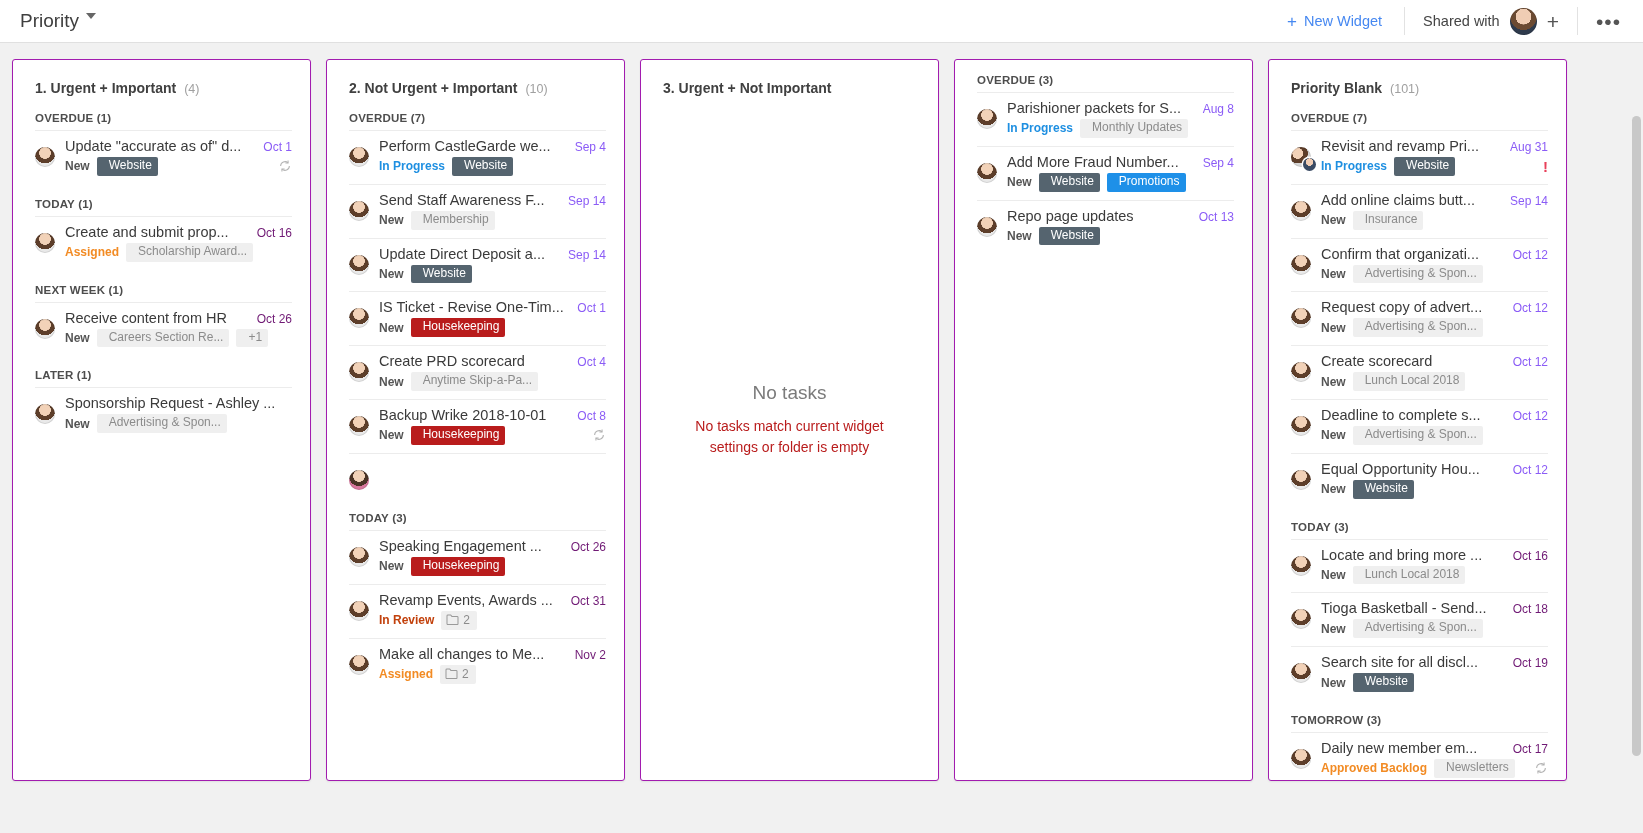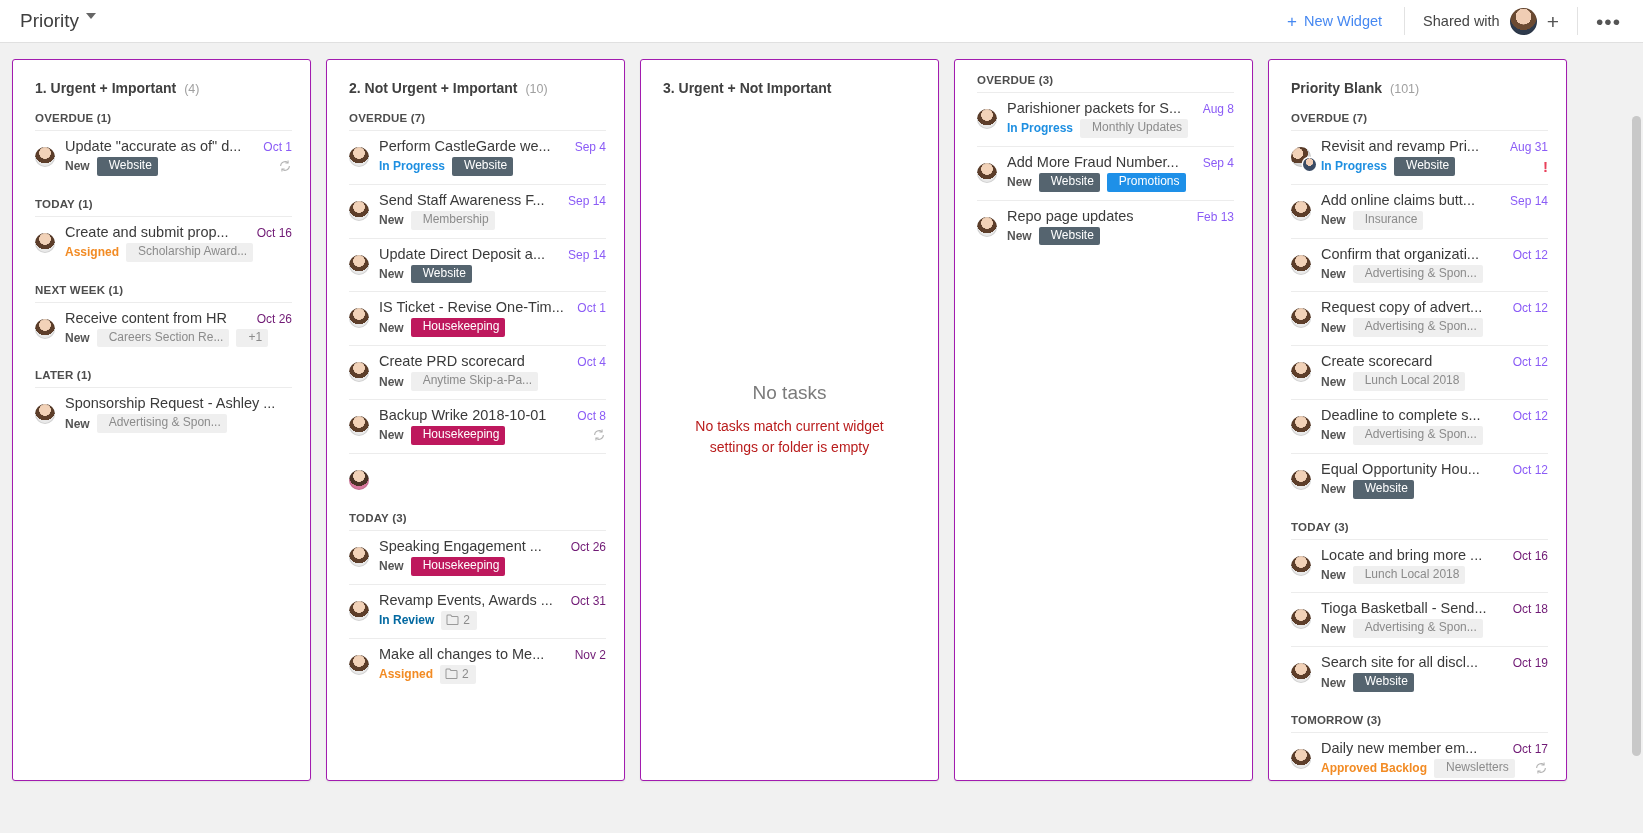--- a/index.html
+++ b/index.html
@@ -129,32 +129,32 @@
   .task-row2 {
     display: flex; align-items: center; gap: 7px;
     margin-top: 3px; min-height: 17px;
   }
   .status {
     font-size: 12px; font-weight: bold; white-space: nowrap;
   }
   .status.new      { color: #555555; }
   .status.progress { color: #1e8fe1; }
   .status.assigned { color: #f28b24; }
-  .status.review   { color: #0369a1; }
+  .status.review   { color: #c2410c; }
   .status.branch   { color: #5b5bd6; }
   .status.backlog  { color: #f28b24; }
 
   .tag {
     font-size: 12px; padding: 2px 6px 3px 12px; border-radius: 2px;
     white-space: nowrap; overflow: hidden; text-overflow: ellipsis;
     max-width: 140px; line-height: 1.15;
   }
   .tag.gray  { background: #efefef; color: #8b8b8b; }
   .tag.slate { background: #55646f; color: #ffffff; }
-  .tag.olive { background: #be185d; color: #ffffff; }
+  .tag.olive { background: #b91c1c; color: #ffffff; }
   .tag.blue  { background: #1e90e8; color: #ffffff; }
   .tag.plus  { background: #efefef; color: #8b8b8b; max-width: none; }
 
   .folder-chip {
     display: flex; align-items: center; gap: 4px;
     background: #efefef; color: #8b8b8b; font-size: 12px;
     padding: 2px 7px 3px 5px; border-radius: 2px;
   }
   .folder-chip svg { display: block; }
 
@@ -464,21 +464,21 @@
               <span class="tag slate">Website</span>
               <span class="tag blue">Promotions</span>
             </div>
           </div>
         </div>
         <div class="task">
           <span class="avatar"></span>
           <div class="task-main">
             <div class="task-row1">
               <span class="task-title">Repo page updates</span>
-              <span class="task-date overdue">Feb 13</span>
+              <span class="task-date overdue">Oct 13</span>
             </div>
             <div class="task-row2">
               <span class="status new">New</span>
               <span class="tag slate">Website</span>
             </div>
           </div>
         </div>
       </div>
     </div>
     <div class="column">

